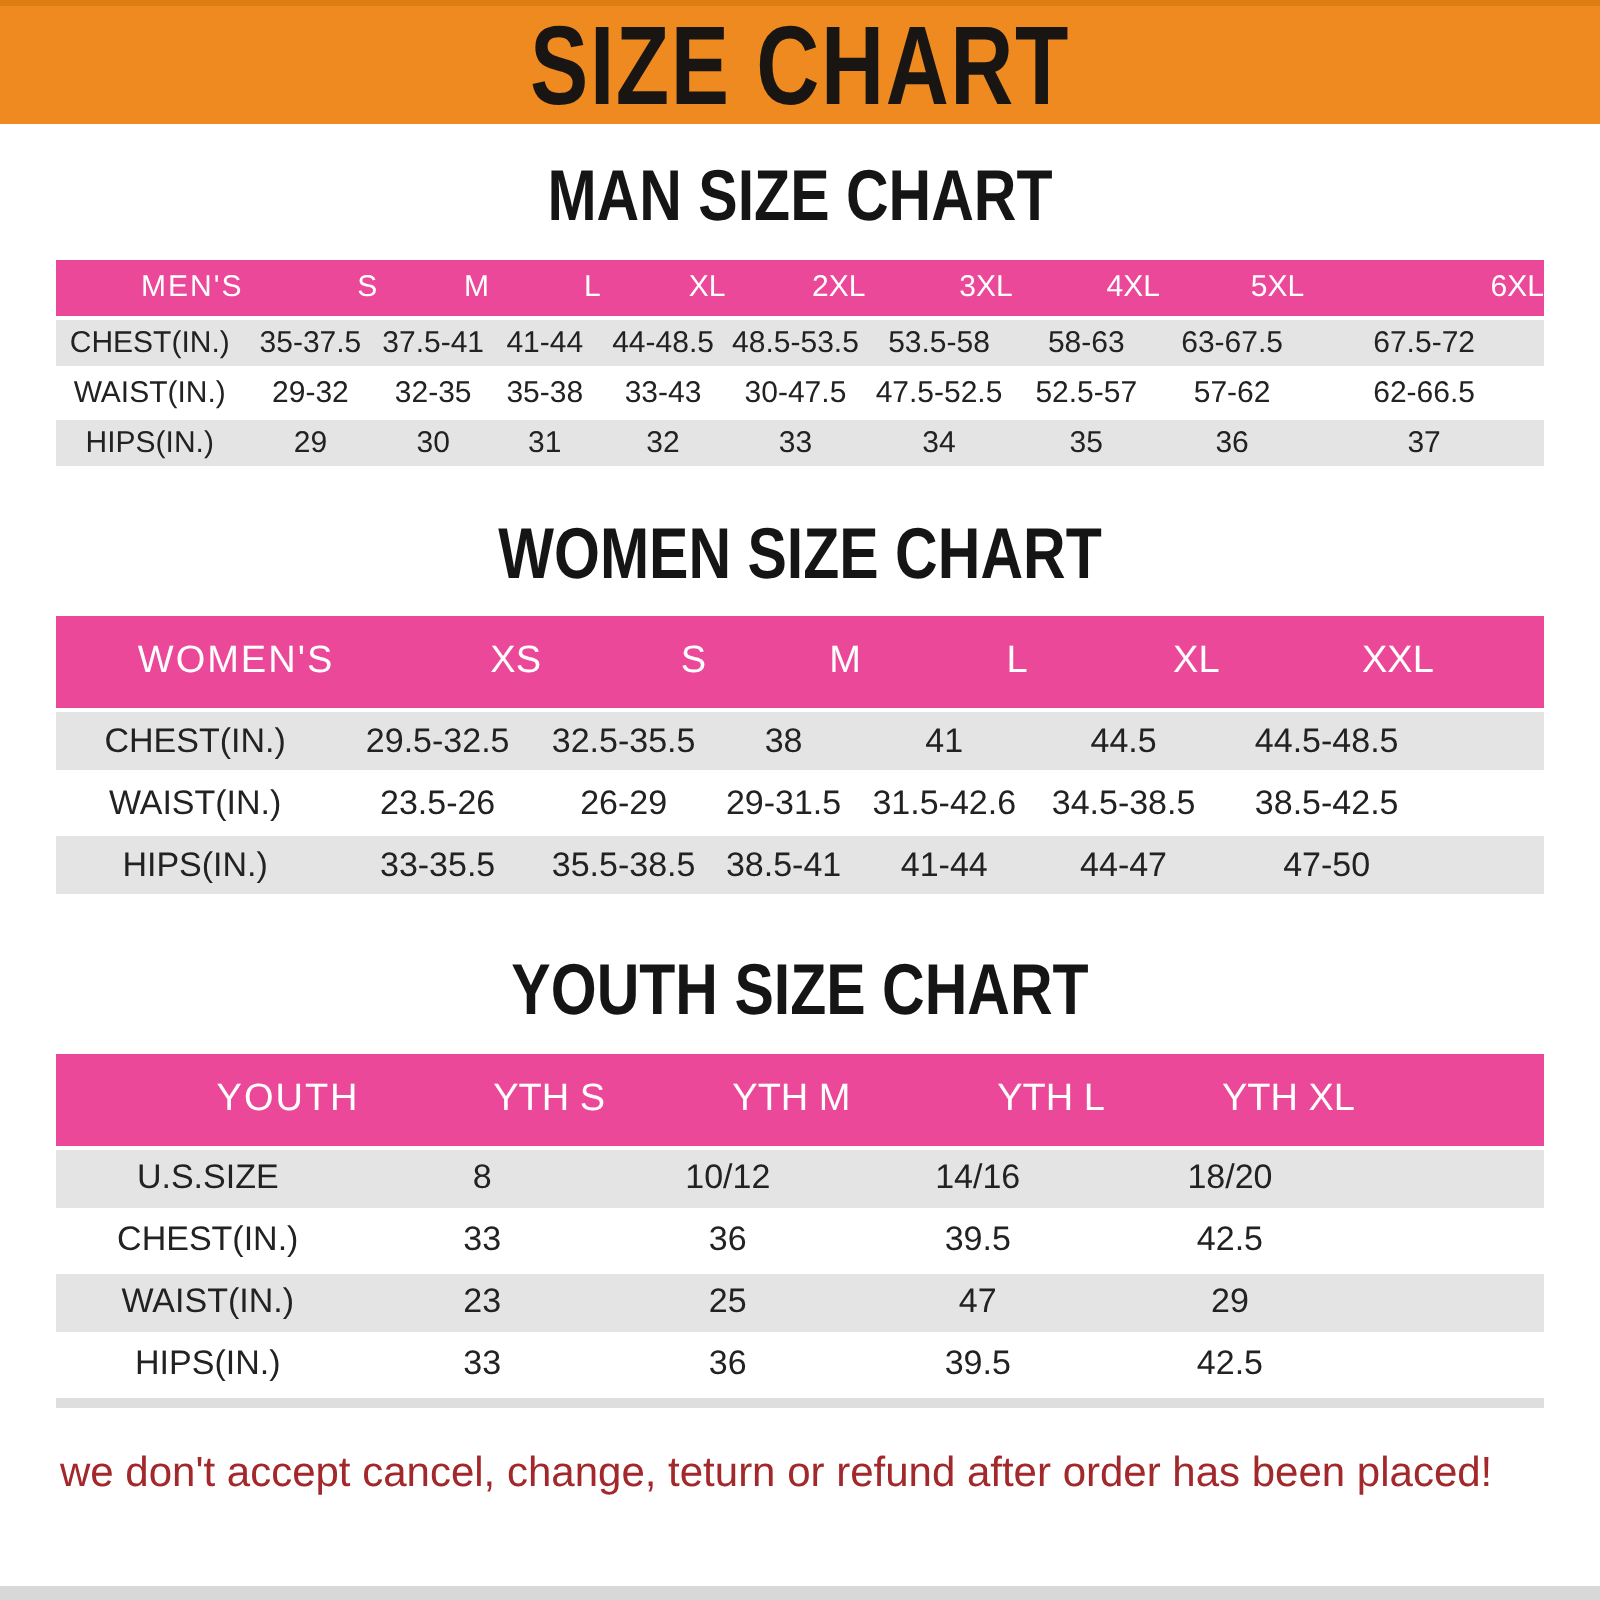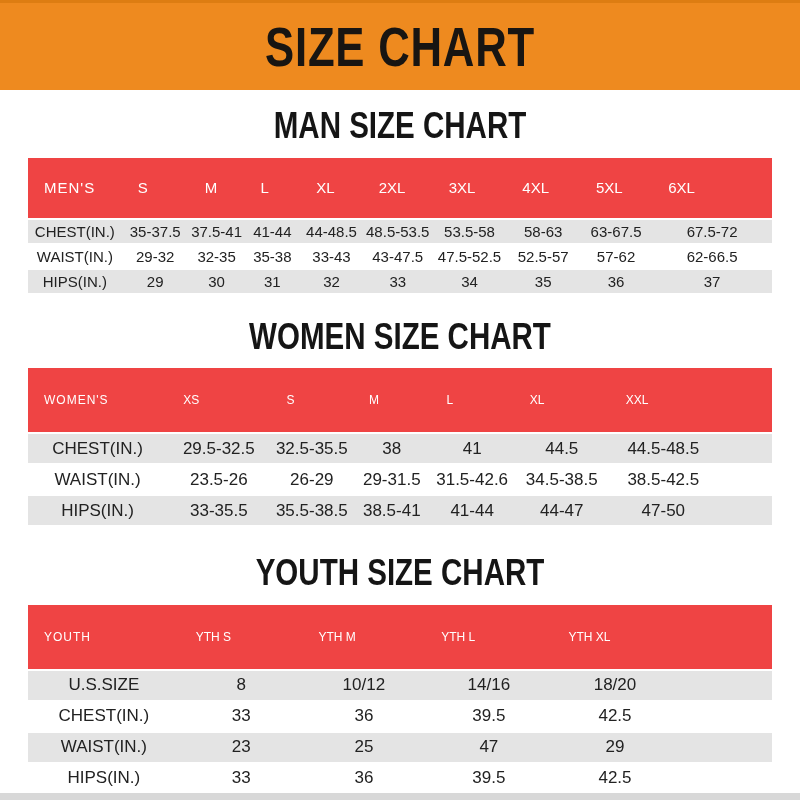--- a/index.html
+++ b/index.html
@@ -6,21 +6,21 @@
   body {
     width:800px; height:800px;
     background:#ffffff;
     font-family:"Liberation Sans", sans-serif;
     position:relative;
     overflow:hidden;
   }
   
   .banner {
     box-sizing:border-box;
-    height:90px;
+    height:62px;
     background:#EE8A1F;
     border-top:3px solid #DD7D12;
     display:flex; align-items:center; justify-content:center;
   }
   .banner-title {
     display:inline-block;
     font-size:56px; font-weight:800; line-height:1;
     color:#181512;
     letter-spacing:1px;
     transform:scaleX(0.78);
@@ -38,28 +38,28 @@
   .heading-man   { margin-top:16px; margin-bottom:10px; }
   .heading-women { margin-top:22px; margin-bottom:10px; }
   .heading-youth { margin-top:26px; margin-bottom:10px; }
   
   .size-table {
     width:744px; margin:0 auto;
     border-collapse:separate; border-spacing:0 2px;
     table-layout:fixed;
   }
   .head-row th {
-    background:#ef4444; color:#ffffff;
-    font-weight:400; vertical-align:middle; text-align:left;
-    padding:16px;
+    background:#ec4899; color:#ffffff;
+    font-weight:400; vertical-align:middle; text-align:right;
+    padding:0;
   }
   .corner { font-weight:800; letter-spacing:1px; }
   .tbl-men  .head-row th { height:28px; font-size:15px; }
   .tbl-men  .corner      { font-size:21px; }
-  .tbl-women .head-row th, .tbl-youth .head-row th { height:32px; font-size:12px; }
+  .tbl-women .head-row th, .tbl-youth .head-row th { height:46px; font-size:19px; }
   .tbl-women .corner, .tbl-youth .corner { font-size:24px; }
   .data-row td {
     text-align:center; vertical-align:middle;
     color:#222222; padding:0;
   }
   .tbl-men   .data-row td { height:23px; font-size:15px; }
   .tbl-women .data-row td, .tbl-youth .data-row td { height:29px; font-size:17px; }
   .data-row.shade td { background:#E4E4E4; }
   .data-row.plain td { background:#FFFFFF; }
   .tbl-youth { border-bottom:5px solid #DEDEDE; }
@@ -122,21 +122,21 @@
           <td>58-63</td>
           <td>63-67.5</td>
           <td>67.5-72</td>
         </tr>
         <tr class="data-row plain">
           <td>WAIST(IN.)</td>
           <td>29-32</td>
           <td>32-35</td>
           <td>35-38</td>
           <td>33-43</td>
-          <td>43-47.5</td>
+          <td>30-47.5</td>
           <td>47.5-52.5</td>
           <td>52.5-57</td>
           <td>57-62</td>
           <td>62-66.5</td>
         </tr>
         <tr class="data-row shade">
           <td>HIPS(IN.)</td>
           <td>29</td>
           <td>30</td>
           <td>31</td>

